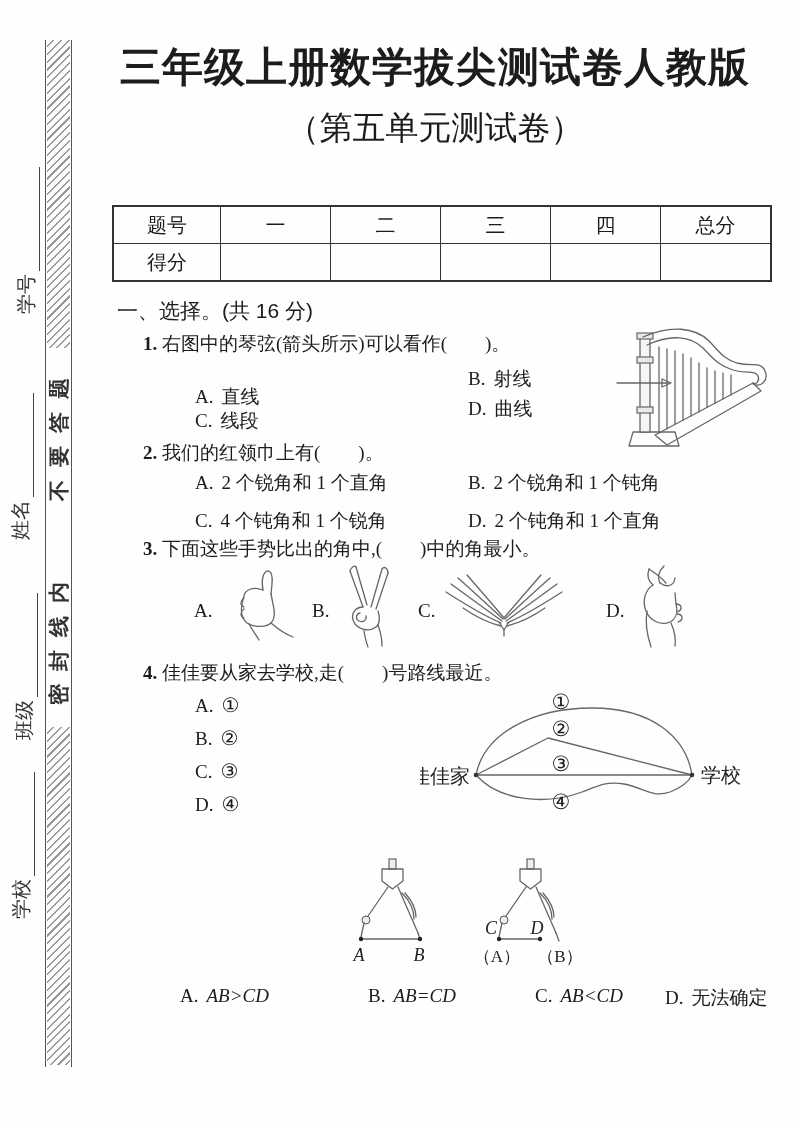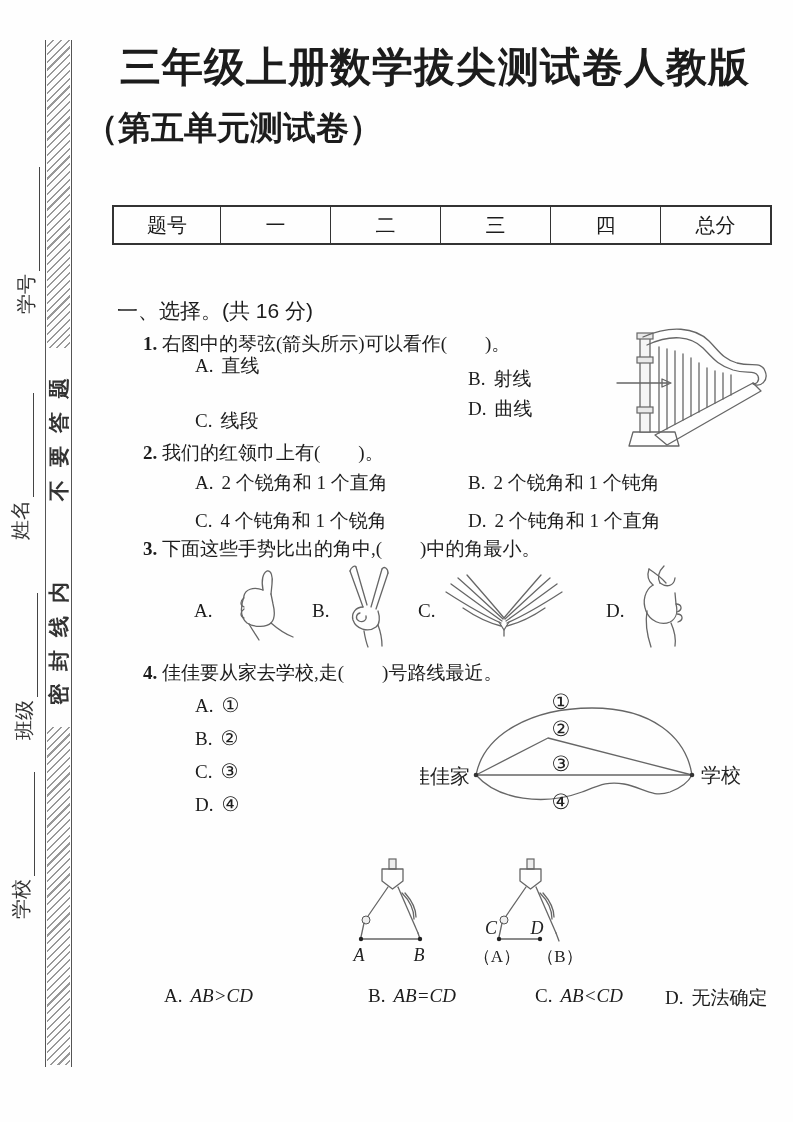--- a/index.html
+++ b/index.html
@@ -14,21 +14,21 @@
   .hatch.h1{top:0;height:308px;}
   .hatch.h2{top:687px;height:338px;}
   .vrot{position:absolute;transform:rotate(-90deg);transform-origin:center center;white-space:nowrap;}
   .seal-text{width:380px;height:26px;left:-132px;top:522px;text-align:center;
              font-size:21px;font-weight:600;letter-spacing:13px;color:#333;}
   .side-field{width:170px;height:26px;display:flex;align-items:flex-end;font-size:20px;color:#333;}
   .fl-line{display:inline-block;width:104px;border-bottom:1.6px solid #444;height:17px;margin-left:3px;}
   
   .title{left:85px;top:40px;width:700px;text-align:center;font-size:41px;font-weight:900;
          font-family:"Liberation Sans",sans-serif;letter-spacing:1px;}
-  .subtitle{left:85px;top:106px;width:700px;text-align:left;font-size:33px;font-weight:700;
+  .subtitle{left:85px;top:106px;width:700px;text-align:center;font-size:33px;font-weight:400;
             font-family:"Liberation Sans",sans-serif;}
   .info{left:85px;top:169px;width:682px;text-align:right;font-size:22px;
         font-family:"Liberation Sans",sans-serif;}
   .info .gap{margin-left:26px;}
   
   table.score{position:absolute;left:112px;top:205px;border-collapse:collapse;
               font-size:20px;font-family:"Liberation Sans",sans-serif;}
   table.score td{border:1.5px solid #333;text-align:center;padding:0;height:36px;}
   table.score{border:2px solid #333;}
   td.c0{width:106px;margin-top:47px;} td.cn{width:109px;}
@@ -81,30 +81,38 @@
   <table class="score">
     <tbody>
         <tr>
       <td class="c0">题号</td>
       <td class="cn">一</td>
       <td class="cn">二</td>
       <td class="cn">三</td>
       <td class="cn">四</td>
       <td class="cn">总分</td>
     </tr>
+    <tr>
+      <td class="c0">得分</td>
+      <td class="cn"></td>
+      <td class="cn"></td>
+      <td class="cn"></td>
+      <td class="cn"></td>
+      <td class="cn"></td>
+    </tr>
   </tbody>
     </table>
 
   <div class="abs sec">一、选择。(共 16 分)</div>
 
   <div class="abs stem" style="left:143px;top:331px">
     <b>1.</b>
     <span>右图中的琴弦(箭头所示)可以看作(　　)。</span>
   </div>
-  <div class="abs opt" style="left:195px;top:353px">
+  <div class="abs opt" style="left:195px;top:384px">
     <span class="ol">A.</span><span>直线</span>
   </div>
   <div class="abs opt" style="left:468px;top:366px">
     <span class="ol">B.</span><span>射线</span>
   </div>
   <div class="abs opt" style="left:195px;top:408px">
     <span class="ol">C.</span><span>线段</span>
   </div>
   <div class="abs opt" style="left:468px;top:396px">
     <span class="ol">D.</span><span>曲线</span>
@@ -272,21 +280,21 @@
       <line x1="169" y1="82" x2="210" y2="82" stroke="#333" stroke-width="1.6"></line>
       <circle cx="169" cy="82" r="2.2" fill="#222" stroke="none"></circle>
       <circle cx="210" cy="82" r="2.2" fill="#222" stroke="none"></circle>
       <text x="161" y="77" text-anchor="middle" font-size="18" class="it">C</text>
       <text x="207" y="77" text-anchor="middle" font-size="18" class="it">D</text>
       <text x="167" y="105" text-anchor="middle" font-size="17">（A）</text>
       <text x="230" y="105" text-anchor="middle" font-size="17">（B）</text>
     </g>
   </svg>
 
-  <div class="abs opt" style="left:164px;top:985px">
+  <div class="abs opt" style="left:180px;top:985px">
     <span class="ol">A.</span><span class="math">AB&gt;CD</span>
   </div>
   <div class="abs opt" style="left:368px;top:985px">
     <span class="ol">B.</span><span class="math">AB=CD</span>
   </div>
   <div class="abs opt" style="left:535px;top:985px">
     <span class="ol">C.</span><span class="math">AB&lt;CD</span>
   </div>
   <div class="abs opt" style="left:665px;top:985px">
     <span class="ol">D.</span><span>无法确定</span>

